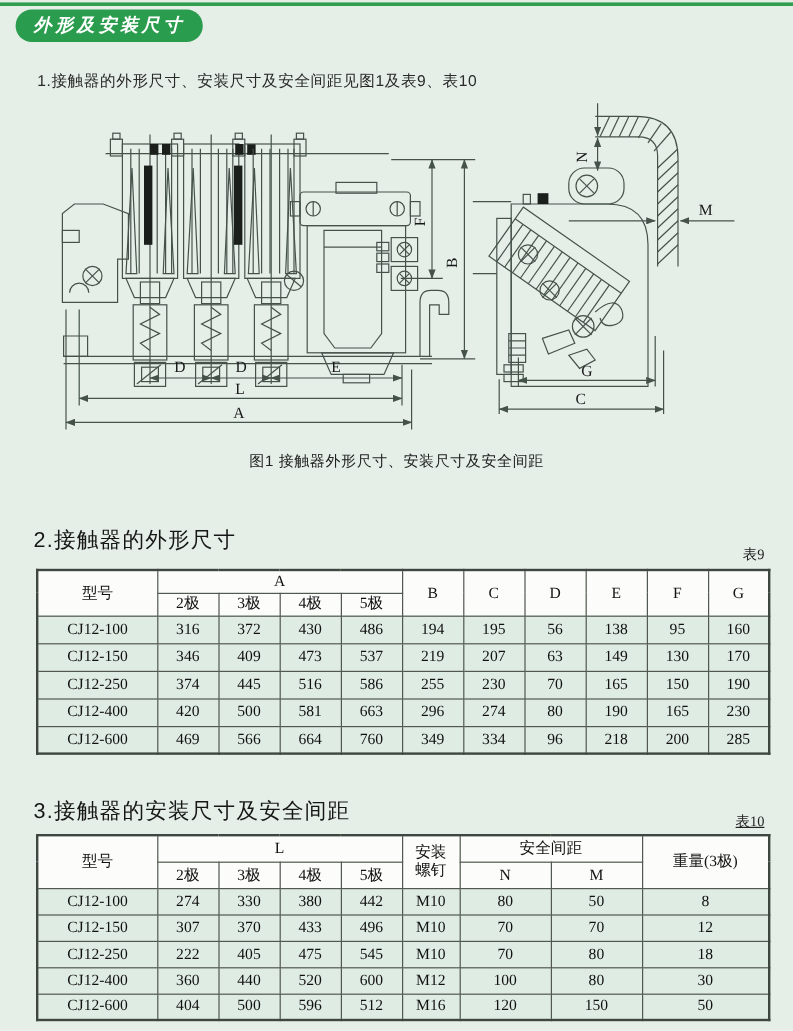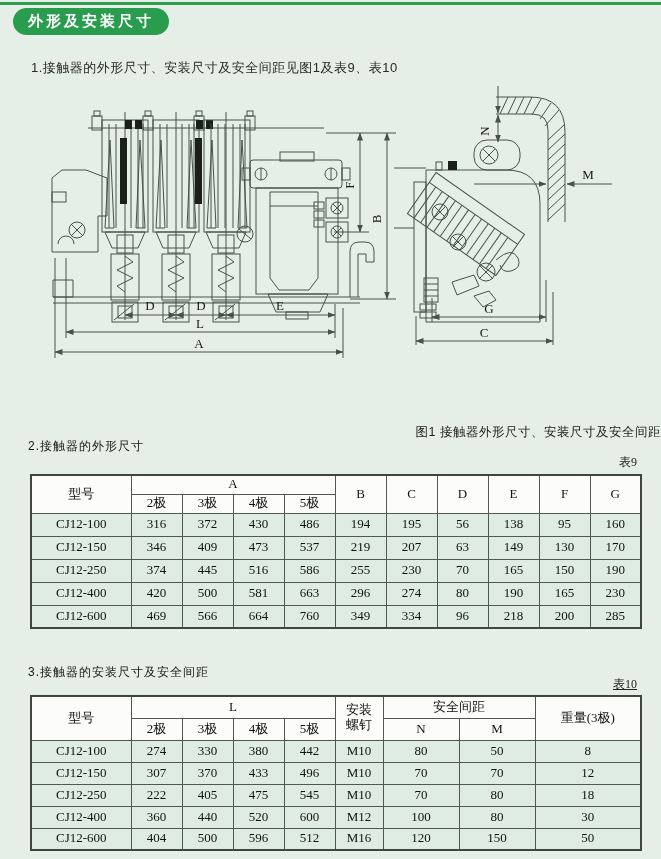--- a/index.html
+++ b/index.html
@@ -1,26 +1,26 @@
 <!DOCTYPE html>
 <html><head>
 <meta charset="utf-8">
 <style>
   html,body{margin:0;padding:0;}
   .page{position:relative;width:661px;height:859px;background:#e5efe8;overflow:hidden;
         font-family:"Liberation Sans",sans-serif;color:#1d1d1d;}
   .topstrip{position:absolute;top:2px;left:0;width:661px;height:3px;background:#2f9e50;}
   .badge{position:absolute;top:8px;left:13px;background:#2a9c4d;color:#ffffff;
          font-size:15px;font-weight:bold;letter-spacing:3px;padding:4px 15px;
-         border-radius:15px;}
+         border-radius:15px;font-style:italic;}
   .intro{position:absolute;top:59px;left:31px;font-size:13px;color:#2a2a2a;letter-spacing:.5px;}
   .figwrap{position:absolute;top:82px;left:28px;width:626px;height:292px;}
-  .caption{position:absolute;top:376px;left:0;width:661px;text-align:right;
-           font-size:12.5px;color:#222;letter-spacing:.5px;margin-top:48px;}
-  .sec-heading{position:absolute;left:28px;font-size:12px;color:#161616;letter-spacing:1px;}
+  .caption{position:absolute;top:376px;left:0;width:661px;text-align:center;
+           font-size:12.5px;color:#222;letter-spacing:.5px;}
+  .sec-heading{position:absolute;left:28px;font-size:18px;color:#161616;letter-spacing:1px;}
   .tbl-tag{position:absolute;right:24px;font-size:12px;font-family:"Liberation Serif",serif;color:#222;}
   table{position:absolute;left:30px;width:610px;border-collapse:collapse;table-layout:fixed;
         border:2px solid #3f463f;padding-left:12px;}
   td,th{border:1px solid #51584f;text-align:center;vertical-align:middle;
         font-family:"Liberation Serif",serif;font-size:13px;font-weight:normal;
         color:#111;padding:0;line-height:1.15;}
   thead th{background:#fcfdfb;}
   tbody td{background:#dfece3;}
   #table9{top:474px;}
   #table9 thead tr{height:19px;}

